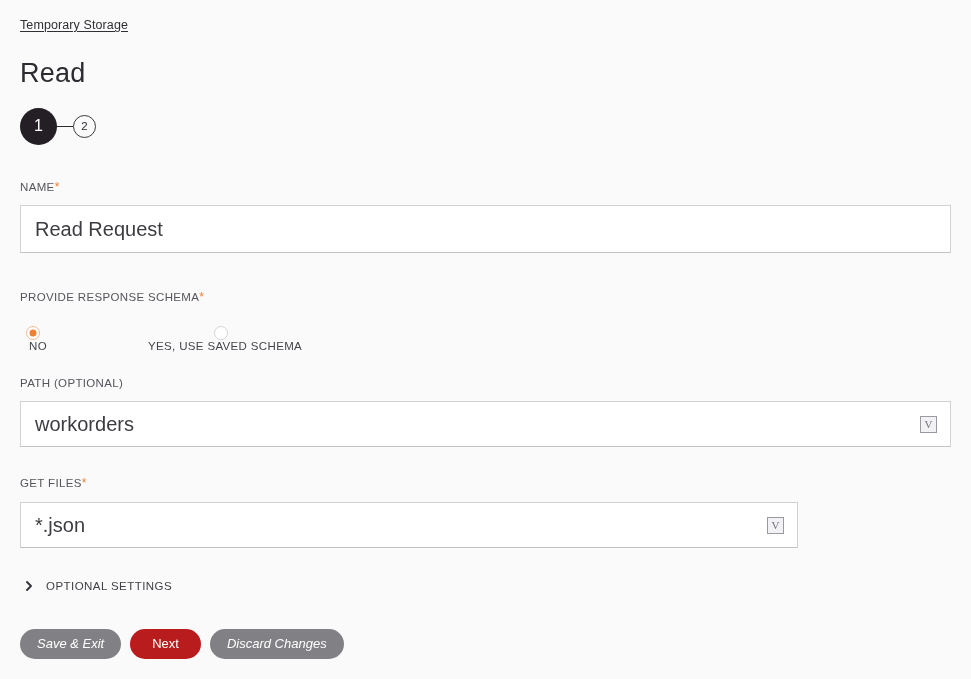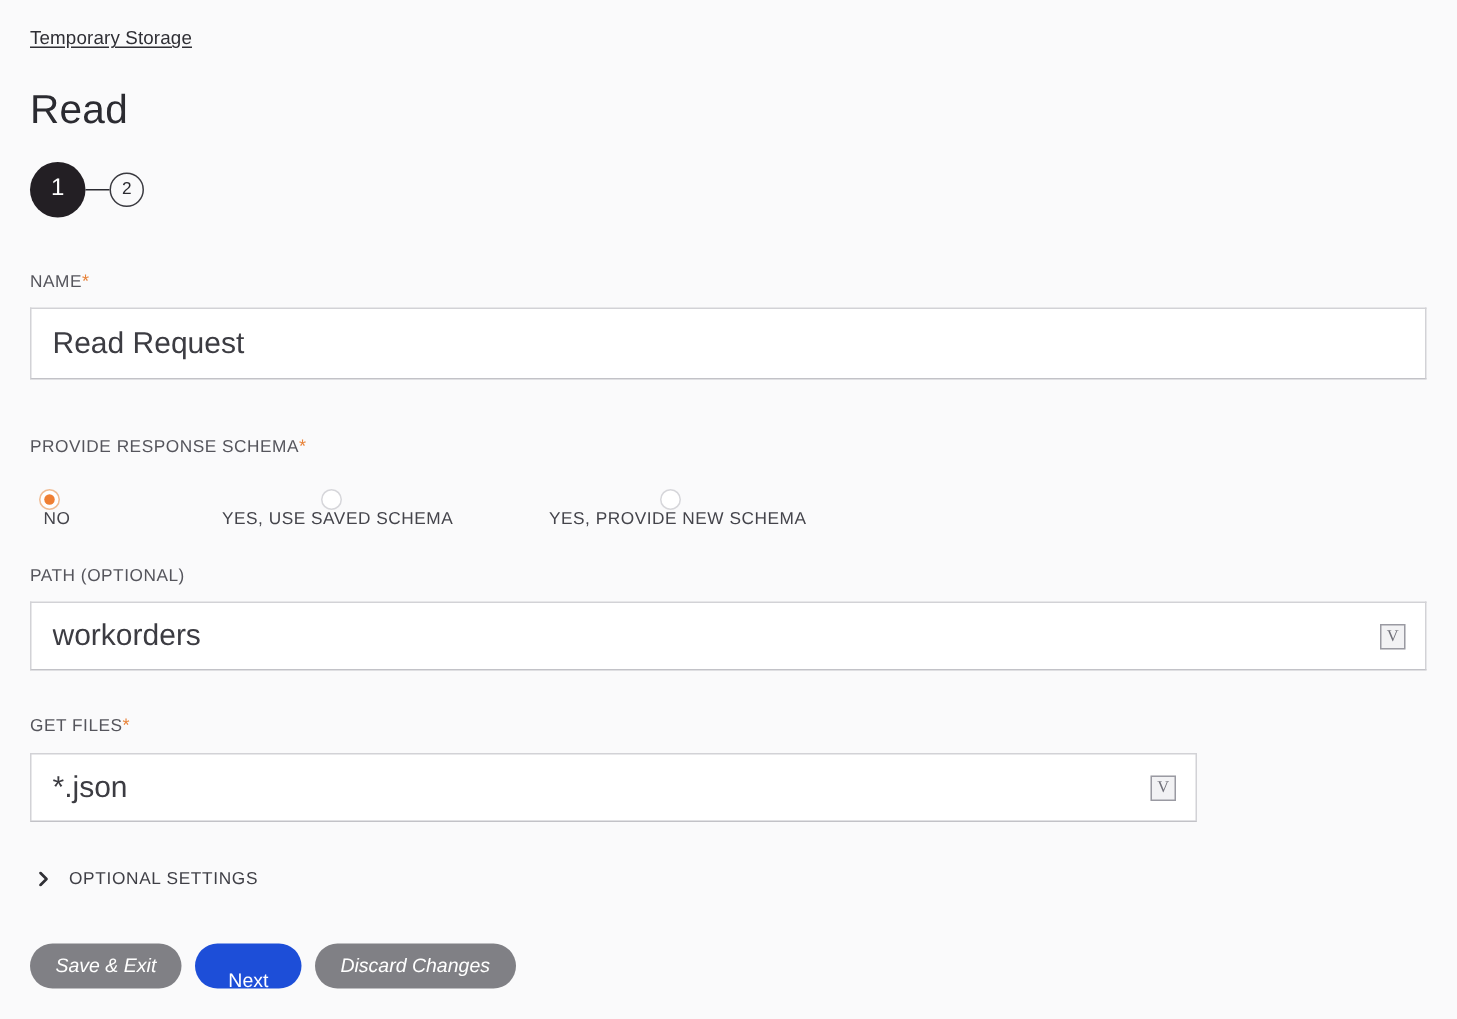--- a/index.html
+++ b/index.html
@@ -227,21 +227,21 @@
     height: 30px;
     font-family: "Liberation Sans", sans-serif;
     font-size: 13px;
     color: #ffffff;
     cursor: pointer;
     padding: 0 17px;
     line-height: 30px;
     white-space: nowrap;
   }
   .btn-grey { background: #808085; font-style: italic; }
-  .btn-orange { background: #1d4ed8; padding: 10px 22px; }
+  .btn-orange { background: #b91c1c; padding: 0 22px; }
   .btn + .btn { margin-left: 9px; }
 </style>
 </head>
 <body>
 
 <div class="page">
 
   <a class="breadcrumb" href="#">Temporary Storage</a>
 
   <h1 class="page-title">Read</h1>
@@ -264,24 +264,20 @@
   </div>
   <div class="radio-row">
     <label class="radio-opt" style="left:0px;">
       <span class="radio checked"></span>
       <span class="radio-label">NO</span>
     </label>
     <label class="radio-opt" style="left:119px;">
       <span class="radio"></span>
       <span class="radio-label">YES, USE SAVED SCHEMA</span>
     </label>
-    <label class="radio-opt" style="left:337px;">
-      <span class="radio"></span>
-      <span class="radio-label">YES, PROVIDE NEW SCHEMA</span>
-    </label>
   </div>
 
   <div class="field-label" style="left:20px; top:376px;">
     <span>PATH (OPTIONAL)</span><span class="req"></span>
   </div>
   <div class="text-input-wrap" style="left:20px; top:401px; width:931px; height:46px;">
     <input class="text-input" type="text" value="workorders" style="">
     <span class="var-btn">V</span>
   </div>
 

